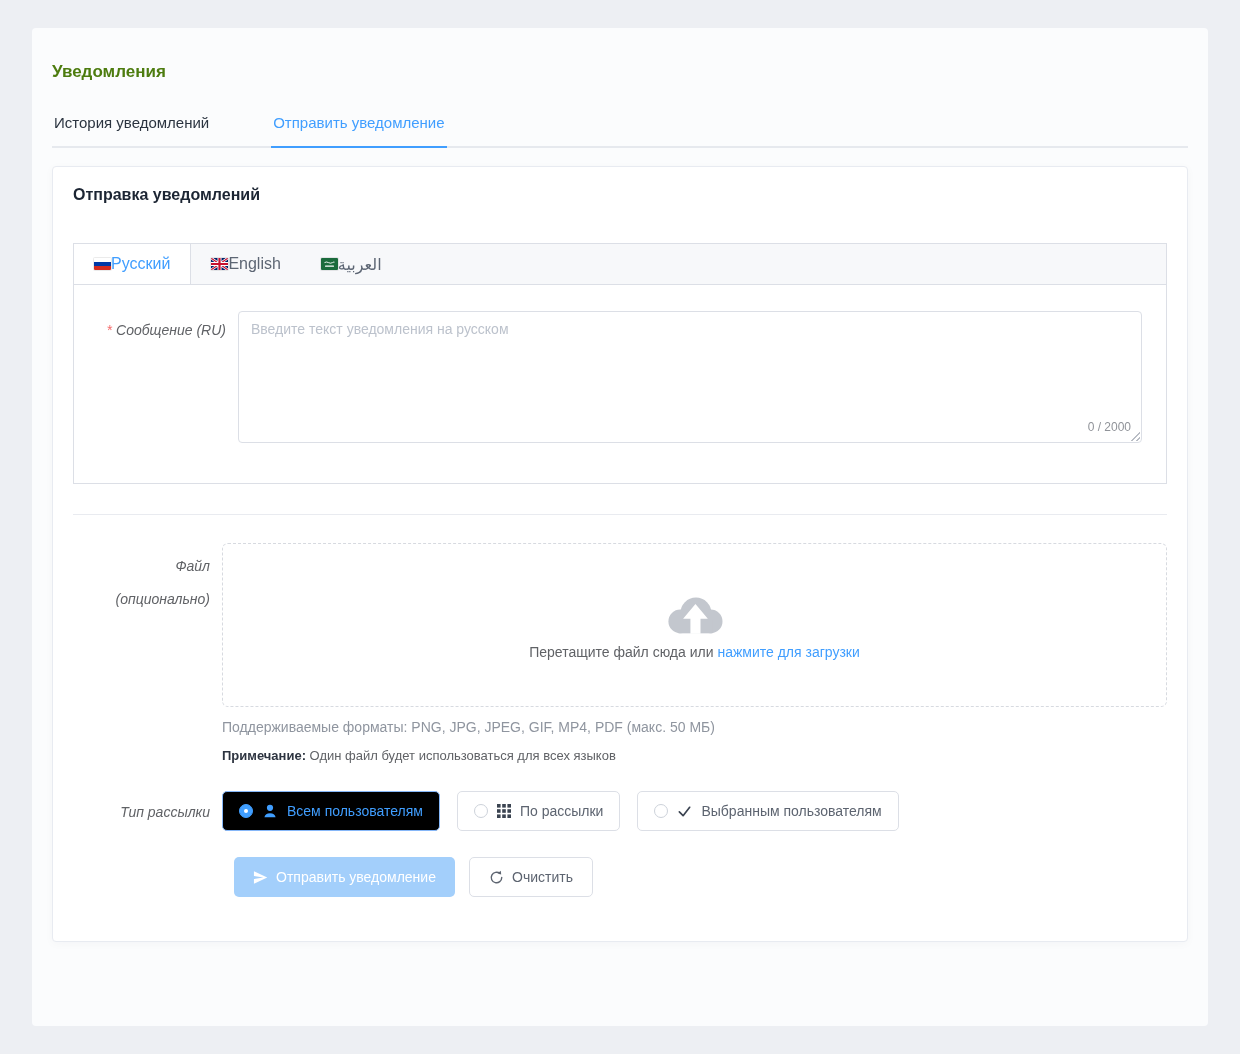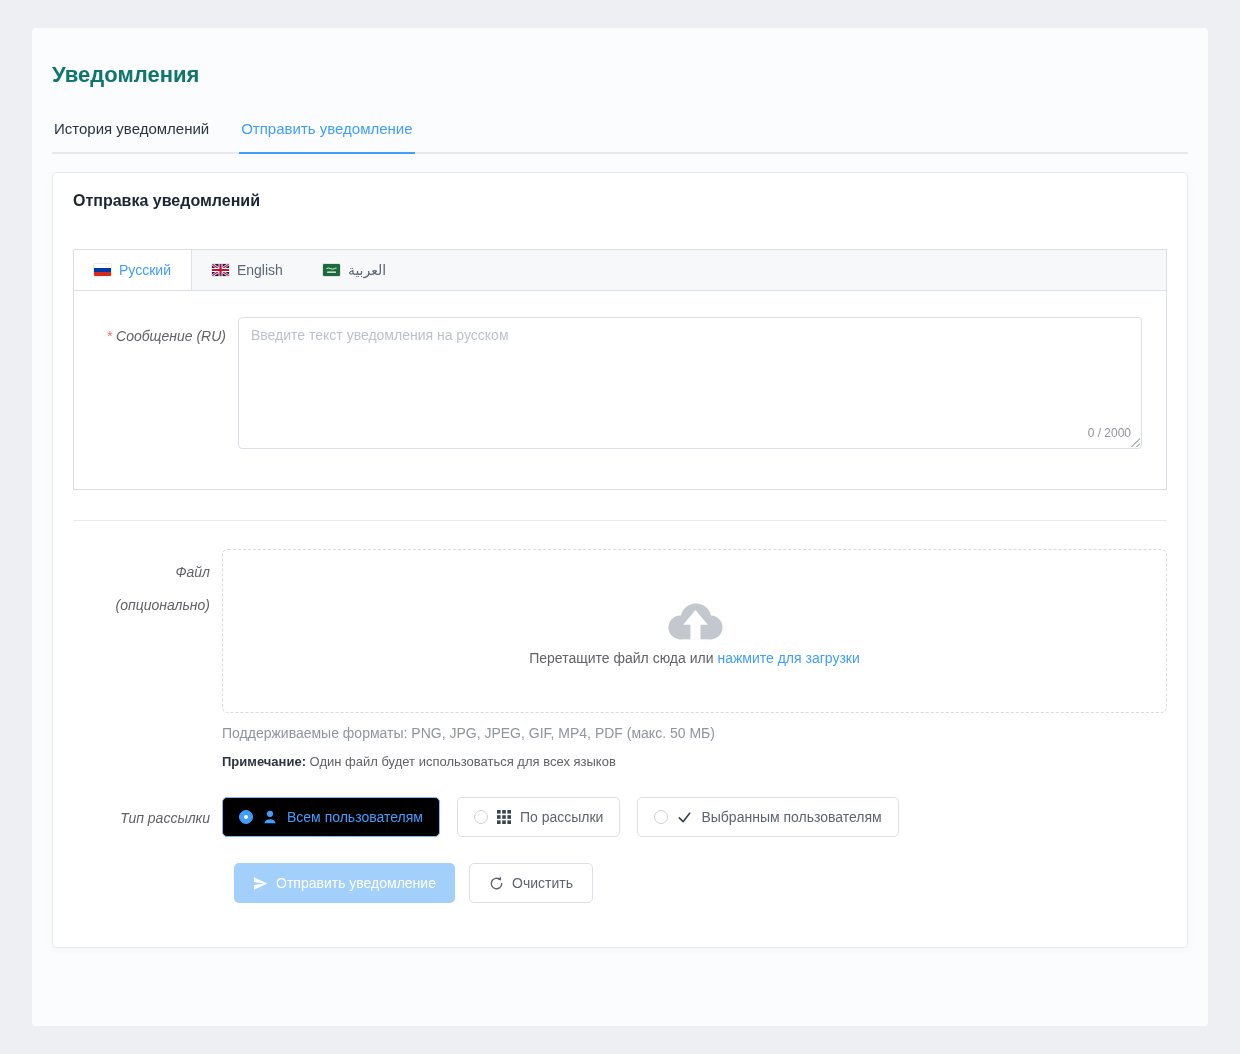--- a/index.html
+++ b/index.html
@@ -11,26 +11,26 @@
     color:#303133;
     position:relative;
   }
   .main-card{
     position:absolute; inset:28px 32px;
     background:#fbfcfd;
     border-radius:4px;
     padding:26px 20px 20px;
   }
   .page-title{
-    font-size:22px; font-weight:700; color:#0f766e;
+    font-size:17px; font-weight:700; color:#4d7c0f;
     margin:8px 0 0 0;
   }
   
   .top-tabs{
-    display:flex; gap:28px;
+    display:flex; gap:60px;
     margin-top:32px;
     border-bottom:2px solid #e6e9ee;
   }
   .top-tab{
     font-size:15px; color:#2b3440;
     padding:0 2px 15px;
     cursor:pointer;
   }
   .top-tab.active{
     color:#409eff;
@@ -54,22 +54,22 @@
 
   
   .lang-tabs{ border:1px solid #dcdfe6; background:#fff; }
   .lang-tabs-header{
     display:flex;
     background:#f7f8fa;
     border-bottom:1px solid #dcdfe6;
   }
   .lang-tab{
     height:40px; padding:0 20px;
-    display:flex; align-items:center; gap:8px;
-    font-size:14px; color:#5d6674;
+    display:flex; align-items:center; 
+    font-size:16px; color:#5d6674;
     cursor:pointer;
   }
   .lang-tab.active{
     background:#fff; color:#409eff;
     border-right:1px solid #dcdfe6;
     margin-bottom:-1px;
   }
   .flag{ width:17px; height:12px; border-radius:1px; box-shadow:0 0 0 1px rgba(0,0,0,.08); display:block; }
   .lang-tab-content{ padding:26px 15px 40px; }
 

